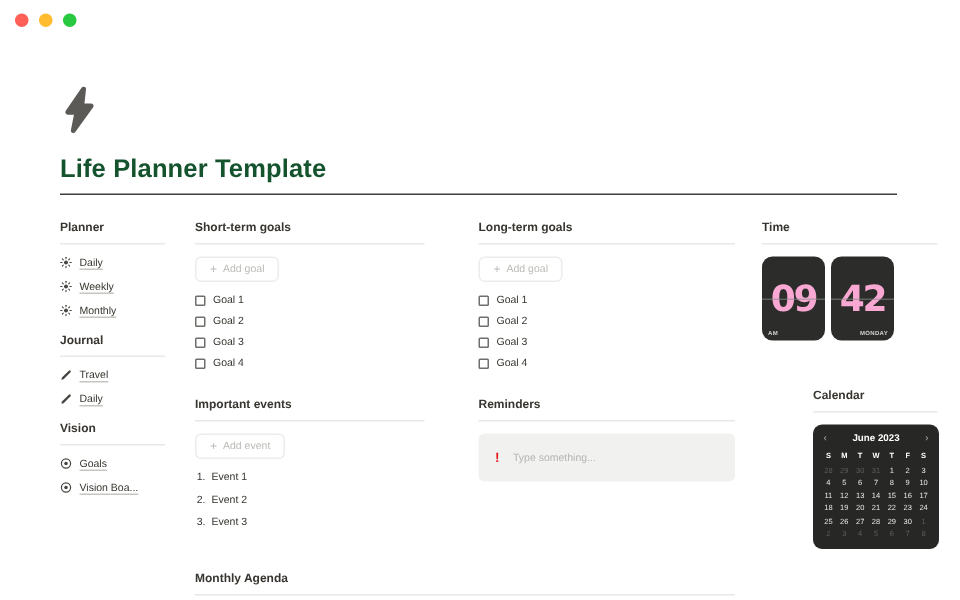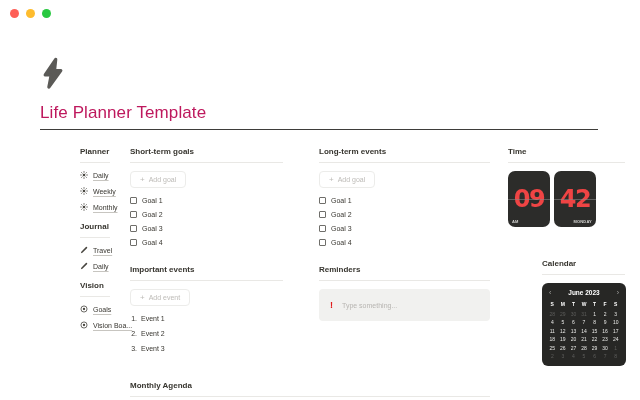--- a/index.html
+++ b/index.html
@@ -6,28 +6,28 @@
   html,body { width:640px; height:400px; background:#ffffff; overflow:hidden;
     font-family:"Liberation Sans","DejaVu Sans",sans-serif; color:#37352f; }
   .app { position:relative; width:640px; height:400px; }
 
   .traffic { position:absolute; top:9px; left:10px; display:flex; gap:7px; }
   .dot { width:9px; height:9px; border-radius:50%; }
   .dot.red{ background:#fe5f57; } .dot.yellow{ background:#febc2e; } .dot.green{ background:#28c840; }
 
   .doc { padding:57px 15px 0 40px; }
   .logo { width:26px; height:33px; color:#5b5a57; }
-  h1 { font-size:17px; font-weight:normal; color:#be185d; margin-top:13px; letter-spacing:.1px; }
+  h1 { font-size:17px; font-weight:bold; color:#14532d; margin-top:13px; letter-spacing:.1px; }
   .title-divider { width:558px; border-bottom:1.5px solid #3e3d3a; margin-top:6px; }
 
   .content { display:flex; margin-top:15px; }
 
   
   .sidebar { width:70px; margin-right:20px; flex-shrink:0; }
-  .sb-section { margin-bottom:9px;margin-left:40px; }
+  .sb-section { margin-bottom:9px; }
   .sb-title { font-size:8px; font-weight:bold; padding:2px 0 6px; }
   .divider { border-bottom:1px solid #e9e8e5; }
   .sb-list { padding-top:8px; }
   .sb-item { display:flex; align-items:center; gap:5px; margin-bottom:8px; cursor:pointer; }
   .sb-icon { width:8px; height:8px; display:inline-flex; color:#47453f; flex-shrink:0; }
   .sb-icon svg { width:8px; height:8px; }
   .sb-label { font-size:7px; color:#37352f; text-decoration:underline;
     text-decoration-color:#c7c5c0; text-underline-offset:1.5px; white-space:nowrap; }
 
   
@@ -51,21 +51,21 @@
     padding:11px 11px; display:flex; align-items:center; gap:9px; cursor:text; }
   .bang { color:#e11c1c; font-weight:bold; font-size:9px; }
   .placeholder { color:#b7b5b1; font-size:7px; }
 
   
   .rail { width:117px; flex-shrink:0; }
   .rail-title { font-size:8px; font-weight:bold; padding:2px 0 6px; }
   .clock { display:flex; gap:4px; margin-top:8px; }
   .flip { position:relative; width:42px; height:56px; background:#2c2c2a; border-radius:7px; overflow:hidden; }
   .flip .numbig { font-family:"DejaVu Sans","Liberation Sans",sans-serif; font-weight:bold;
-    font-size:24px; letter-spacing:-1.5px; color:#ef4444; text-align:center; line-height:56px; }
+    font-size:24px; letter-spacing:-1.5px; color:#f9a8d4; text-align:center; line-height:56px; }
   .flip::after { content:""; position:absolute; left:0; right:0; top:50%; height:1px;
     background:rgba(140,140,138,.55); }
   .flip .sub { position:absolute; bottom:3px; font-size:4px; font-weight:bold; color:#d4d4d2; letter-spacing:.2px; }
   .sub.left{ left:4px; } .sub.right{ right:4px; }
 
   .cal-sec { margin-top:30px;padding-left:34px; }
   .cal-card { margin-top:8px; width:84px; background:#272725; border-radius:6px; padding:6px 5px 7px; }
   .cal-head { display:flex; align-items:center; justify-content:space-between; padding:0 2px 5px; }
   .cal-month { font-size:6.5px; font-weight:bold; color:#fff; }
   .chev { color:#a8a8a6; font-size:7px; line-height:6px; cursor:pointer; }
@@ -254,21 +254,21 @@
                   <div class="num-row">
                     <span class="num">3.</span>
                     <span>Event 3</span>
                   </div>
                 </div>
             </section>
           </div>
 
           <div class="mcol">
             <section>
-              <div class="sec-title">Long-term events</div>
+              <div class="sec-title">Long-term goals</div>
               <div class="divider"></div>
               <button class="add-btn">
                 <span class="plus">+</span>
                 <span>Add goal</span>
               </button>
               <div id="long-goals">
                   <div class="check-row">
                     <span class="checkbox"></span>
                     <span class="check-label">Goal 1</span>
                   </div>

